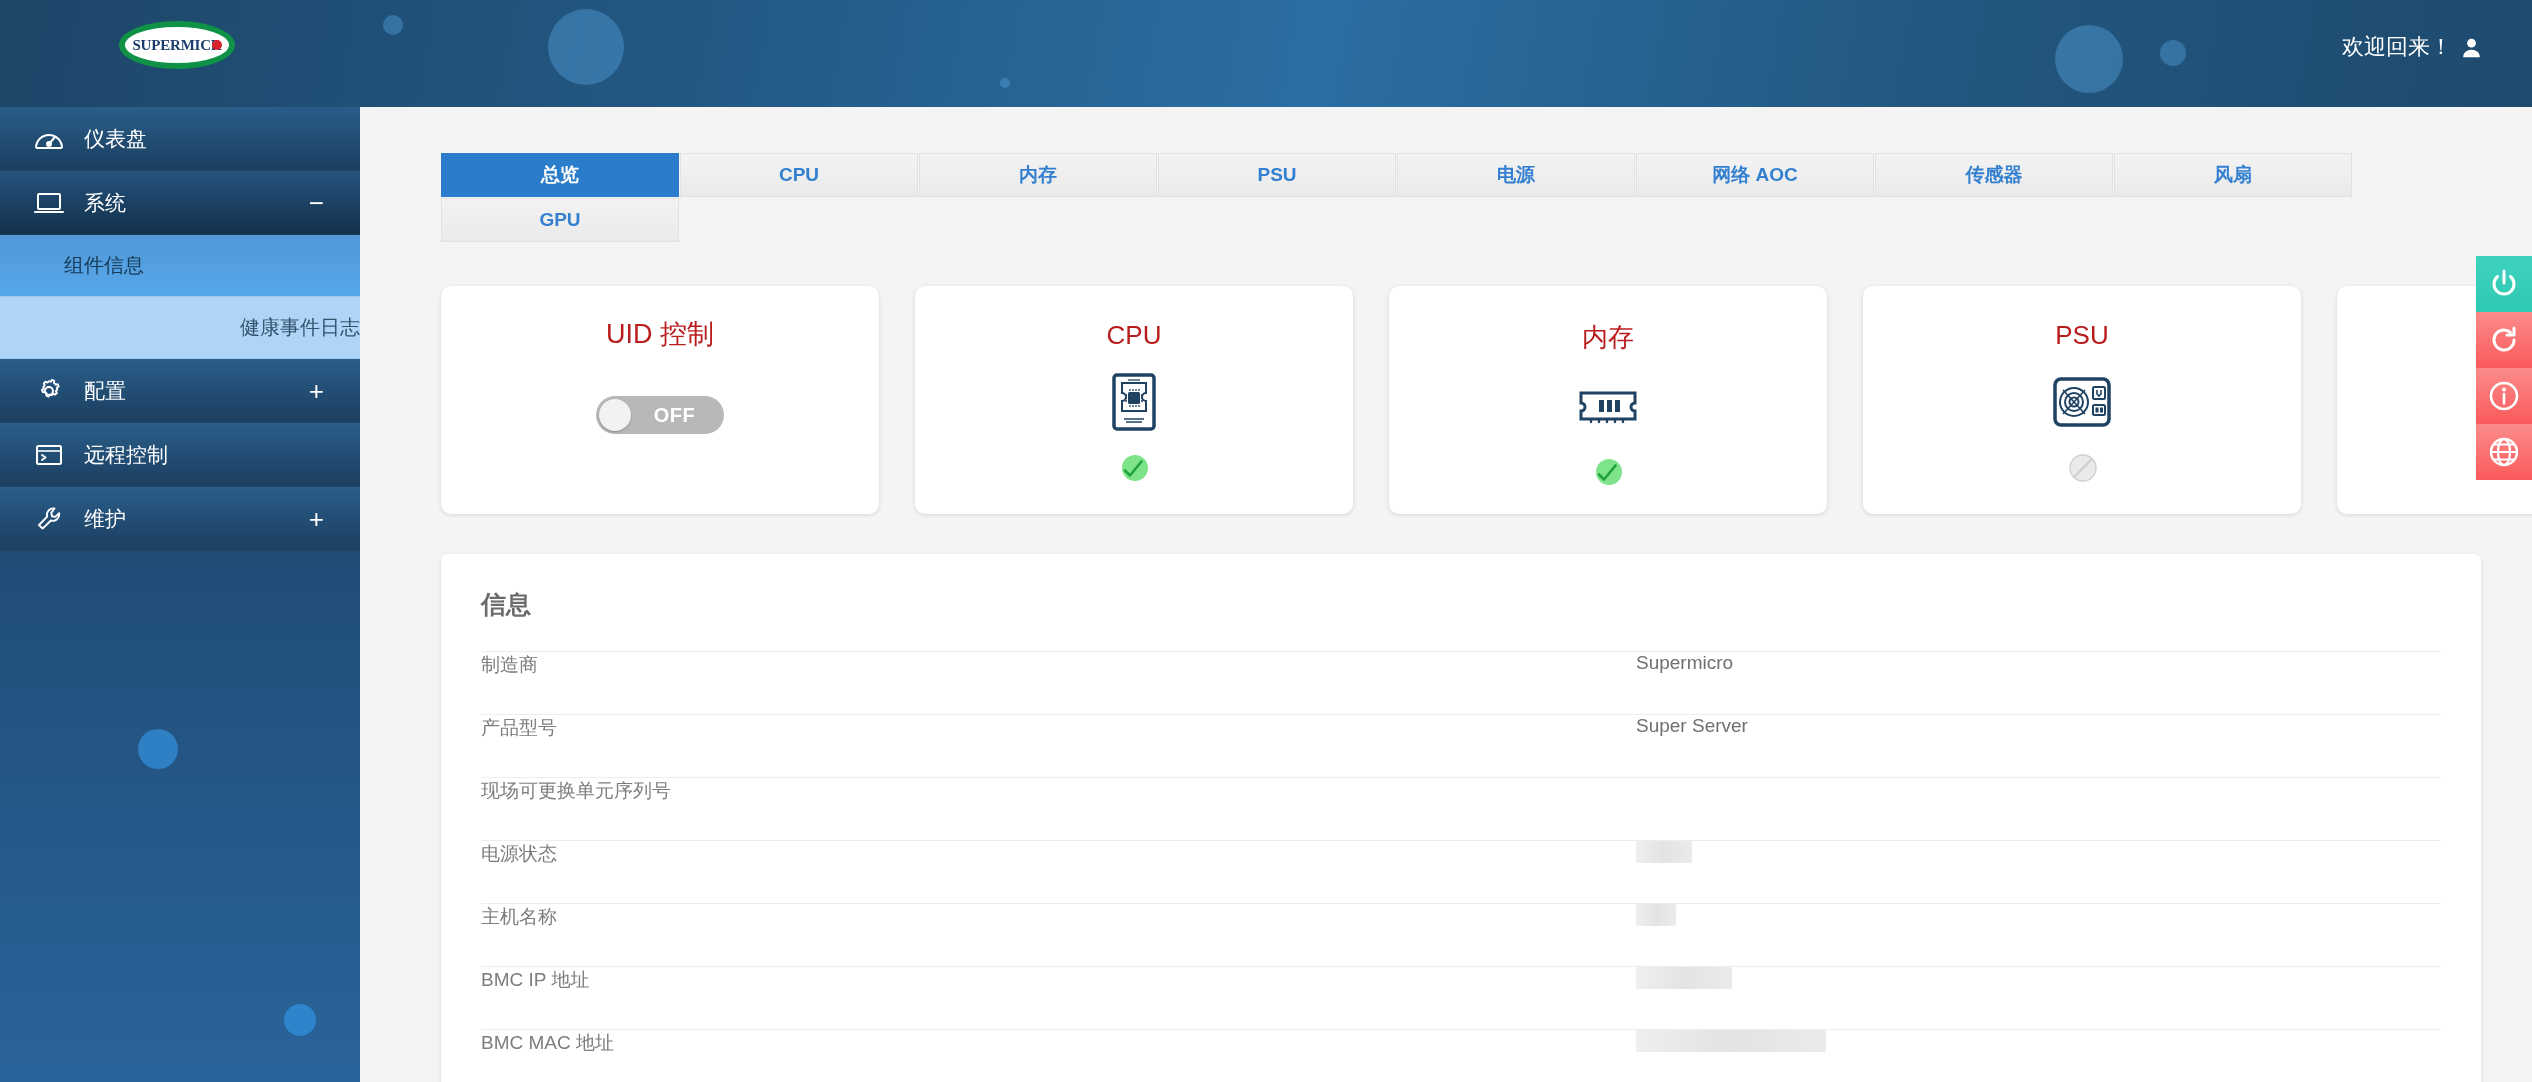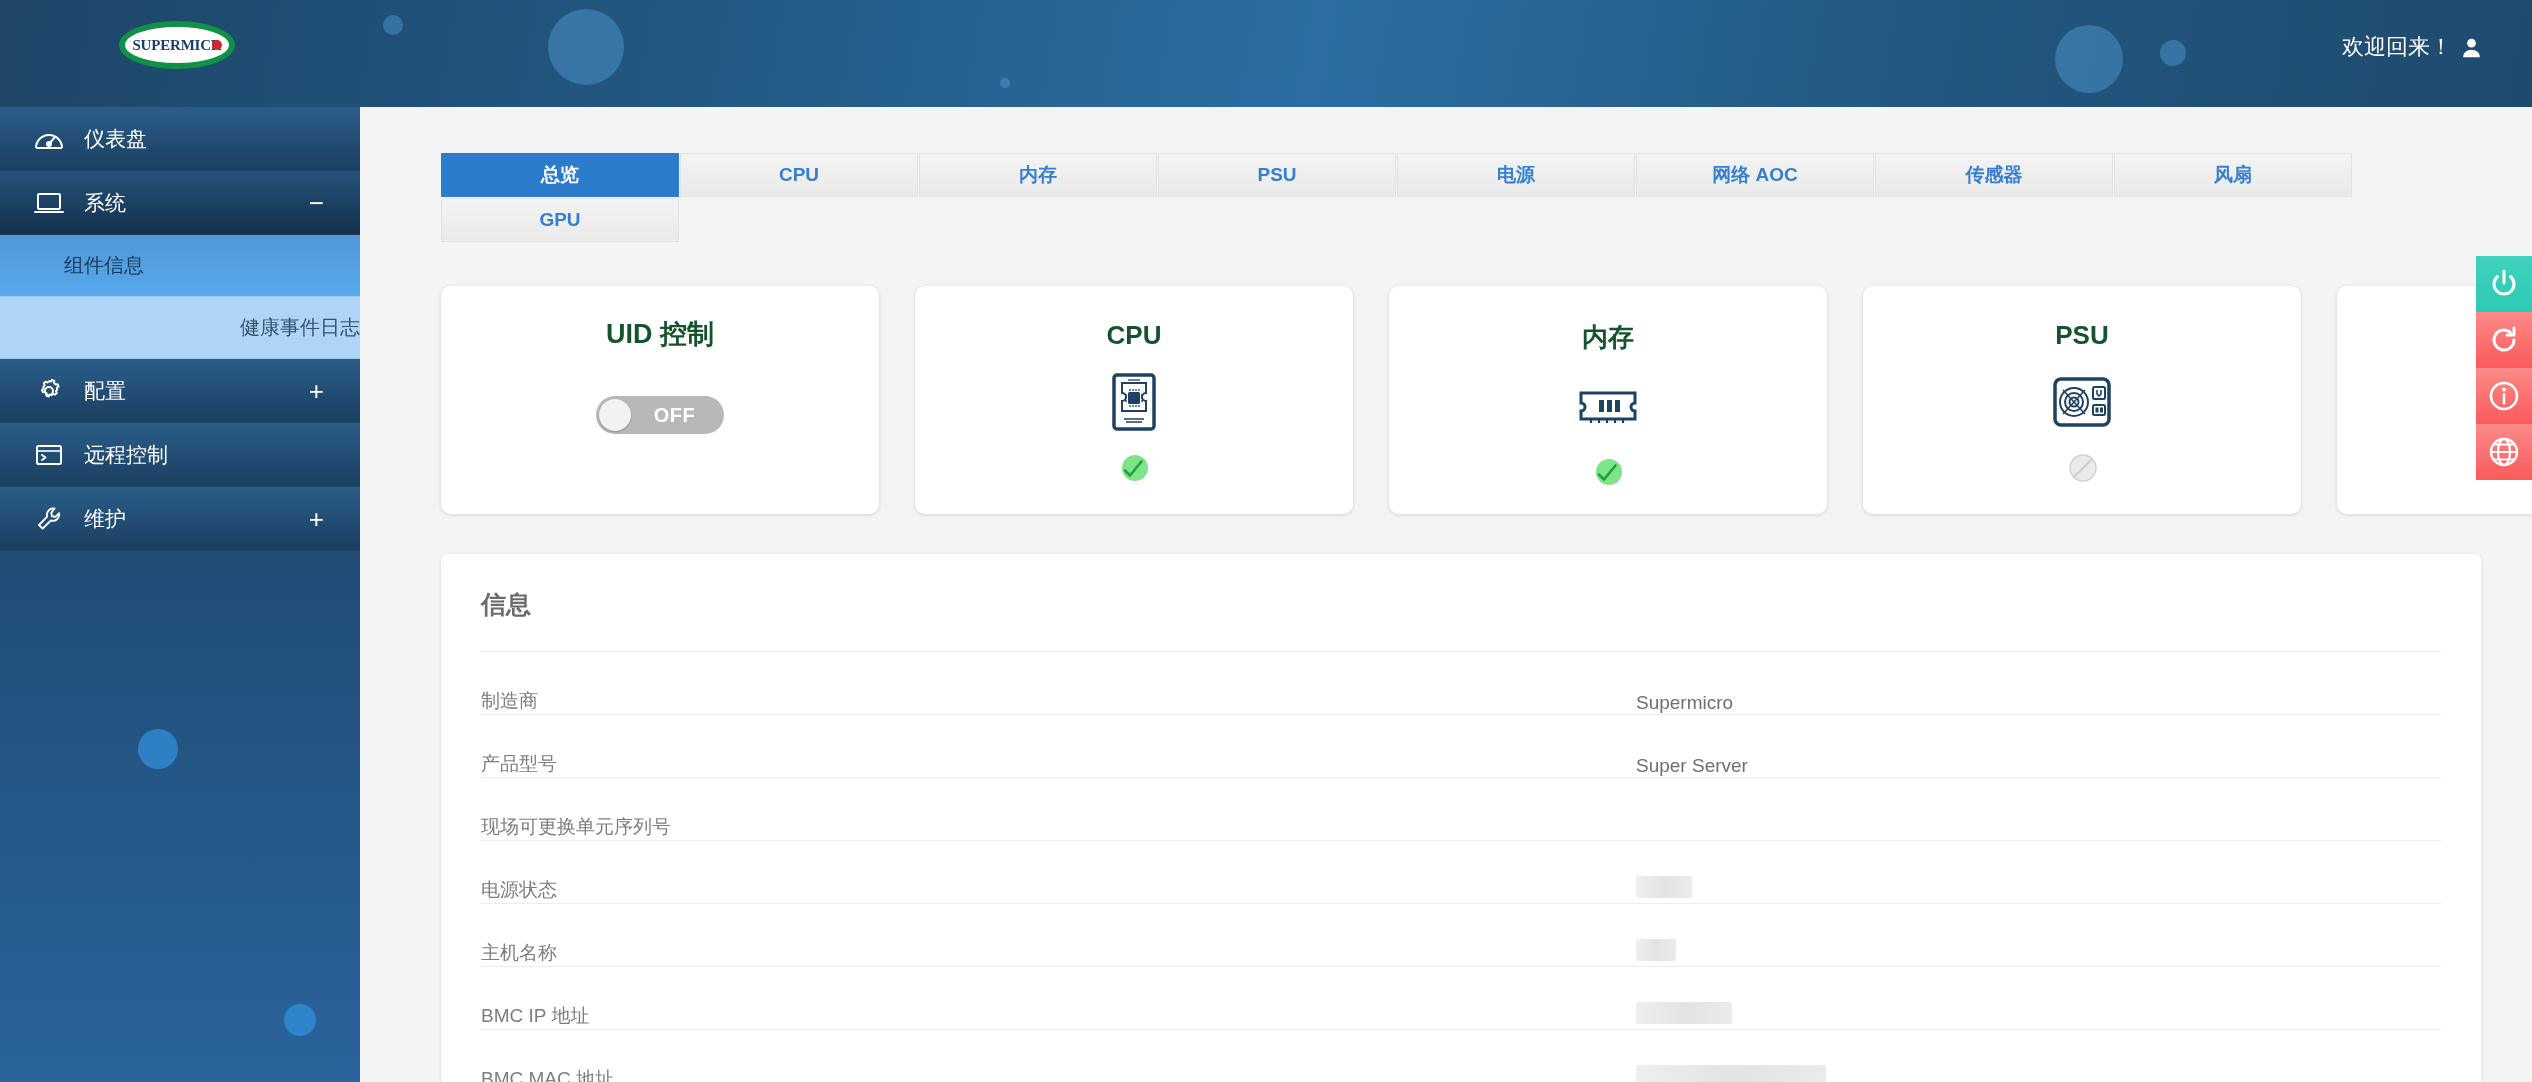--- a/index.html
+++ b/index.html
@@ -134,21 +134,21 @@
   .card {
     width: 438px; height: 228px;
     background: #fff;
     border-radius: 10px;
     box-shadow: 0 1px 4px rgba(0,0,0,.13);
     display: flex; flex-direction: column; align-items: center;
     flex: none;
   }
   .card-title {
     margin-top: 34px;
-    font-size: 26px; color: #14532d; font-weight: 700;
+    font-size: 26px; color: #b91c1c; font-weight: 400;
   }
   .card.uid .card-title { margin-top: 30px; font-size: 27px; }
   .card-icon { margin-top: 20px; height: 62px; display: flex; align-items: center; }
   .card-icon svg { display: block; }
   .status-dot { margin-top: 18px; }
   .status-dot svg { display: block; }
 
   .toggle {
     margin-top: 44px;
     width: 128px; height: 38px;
@@ -172,21 +172,21 @@
   .info-panel {
     margin: 40px 0 0 81px;
     width: 2040px;
     background: #fff;
     border-radius: 6px;
     box-shadow: 0 1px 4px rgba(0,0,0,.10);
     padding: 34px 40px 0 40px;
   }
   .info-title { font-size: 25px; color: #6b6b6b; font-weight: 700; padding-bottom: 30px; }
   .info-row {
-    display: flex; align-items: flex-end;
+    display: flex; align-items: flex-start;
     height: 63px;
     border-top: 1px solid #ededed;
     font-size: 19px; color: #7d7d7d;
   }
   .info-label { width: 1155px; }
   .info-value { color: #6f6f6f; }
   .redact {
     display: inline-block; height: 22px; border-radius: 2px;
     background: linear-gradient(90deg,#efefef,#e3e3e3,#ebebeb);
   }

